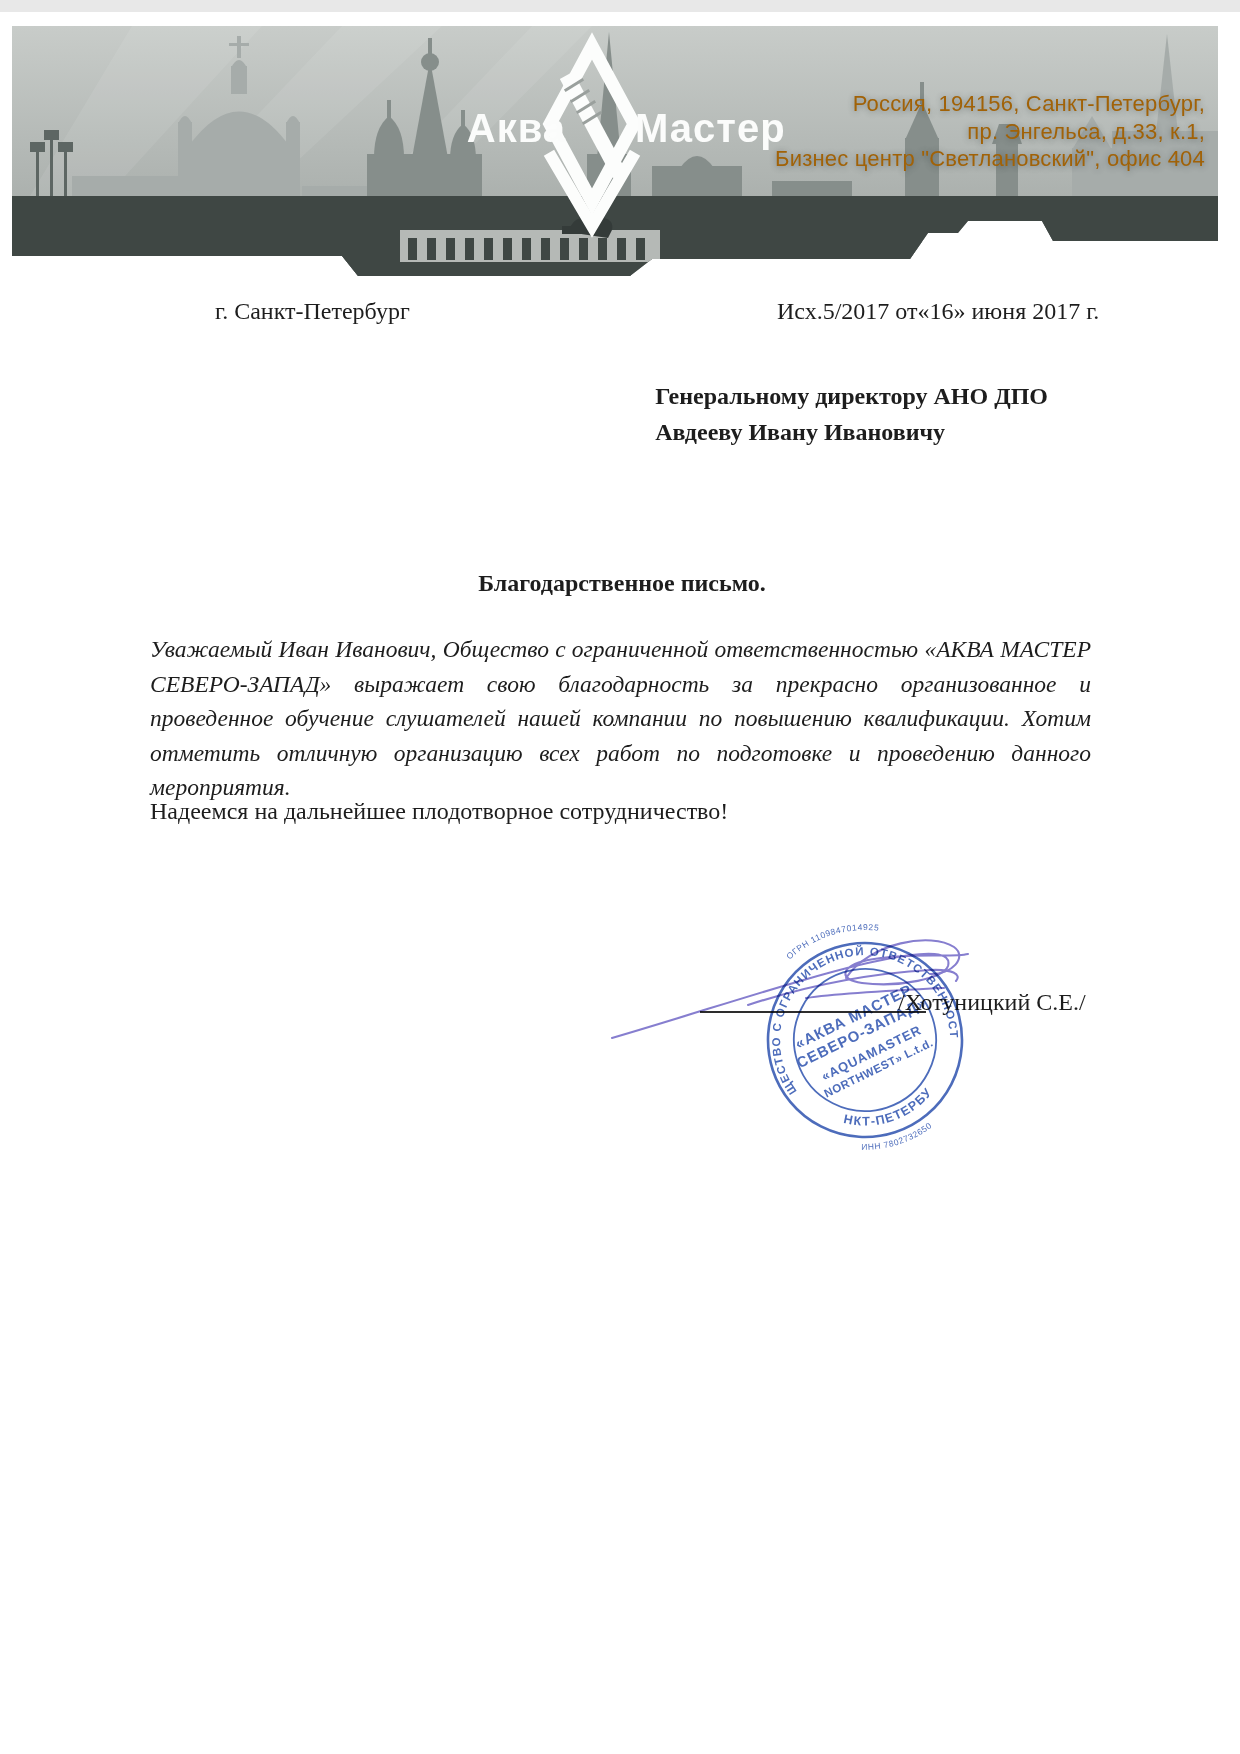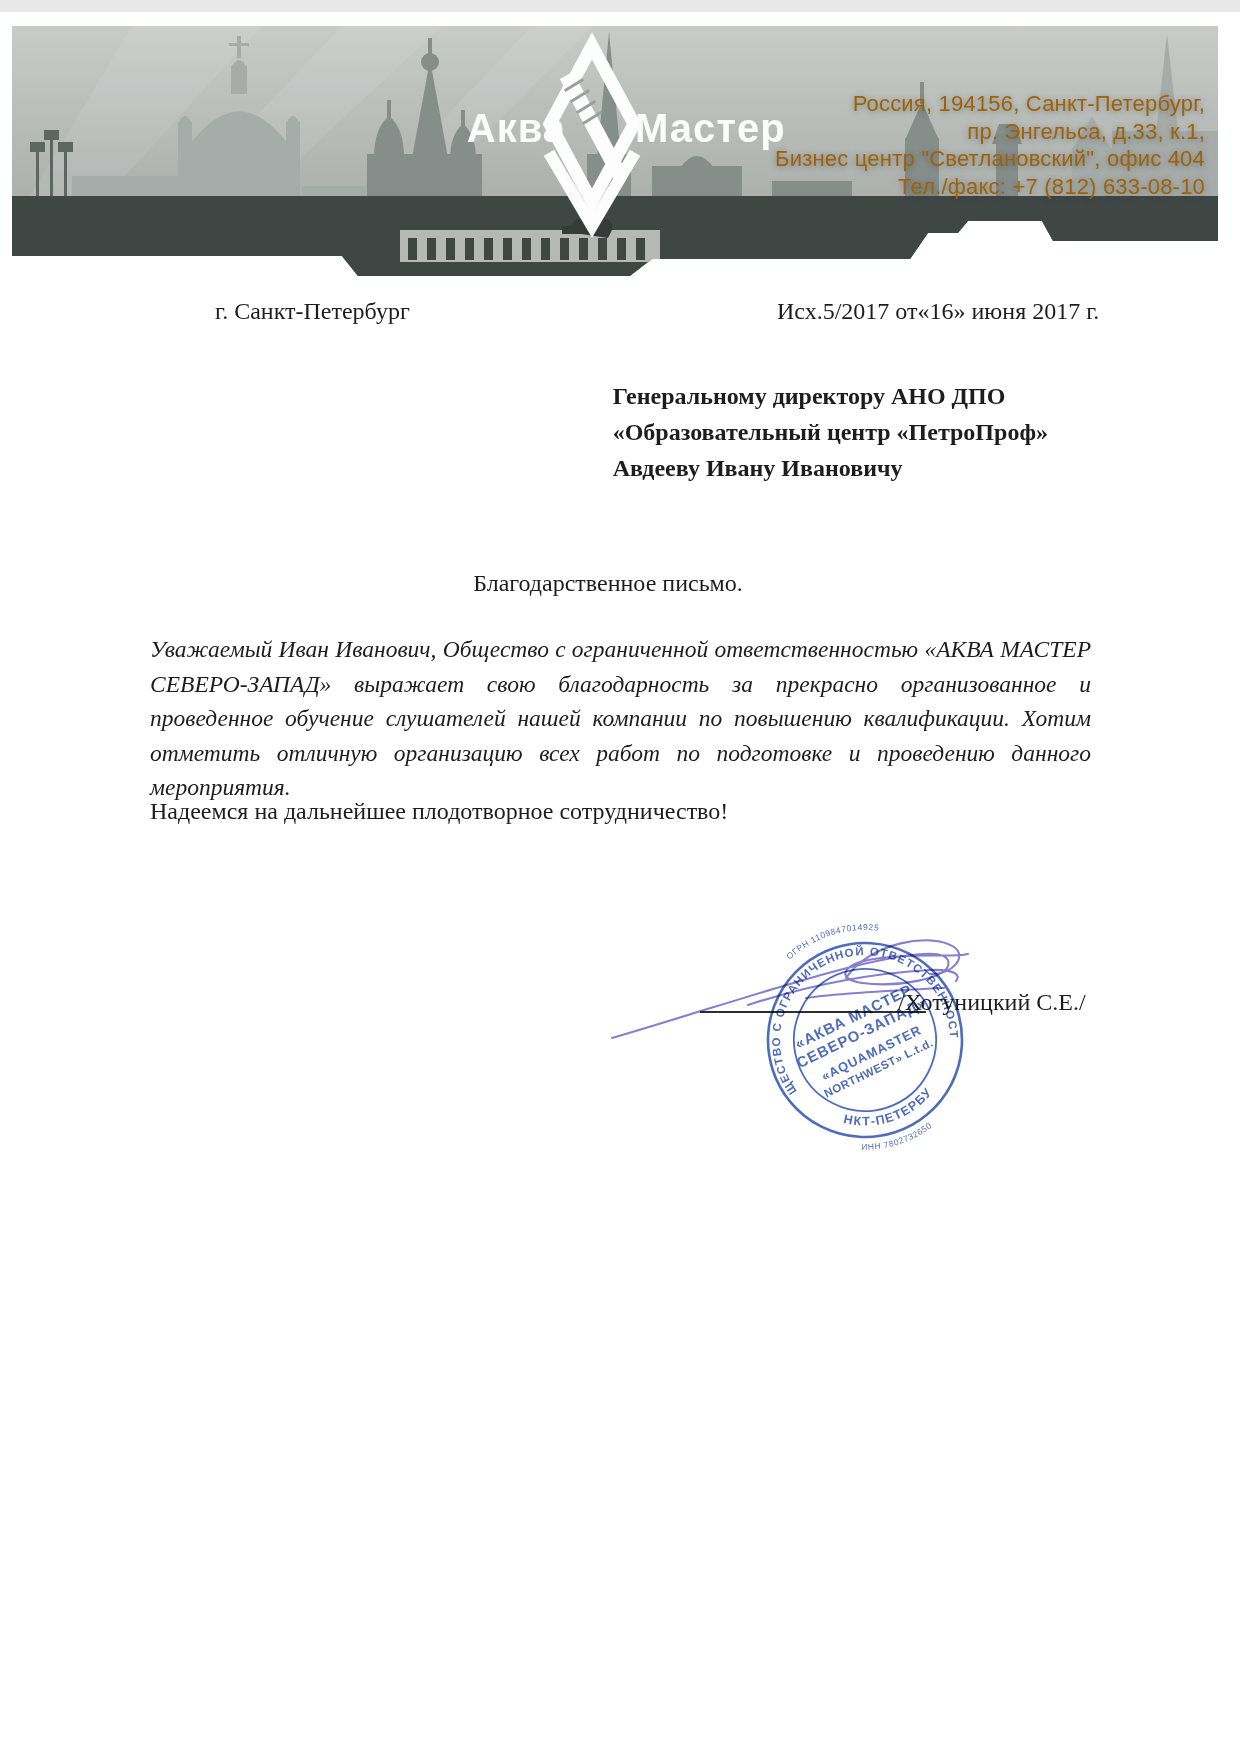--- a/index.html
+++ b/index.html
@@ -15,22 +15,22 @@
            text-shadow:0 1px 6px rgba(40,48,46,.45);}
 
   
   .meta-city{position:absolute;left:215px;top:286px;font-size:24px;}
   .meta-ref{position:absolute;left:777px;top:286px;width:313px;display:flex;
             justify-content:space-between;font-size:24px;white-space:nowrap;}
 
   .addressee{position:absolute;right:192px;top:366px;text-align:left;
              font-weight:bold;font-size:24px;line-height:36px;}
 
-  .title{position:absolute;left:138px;width:940px;top:558px;text-align:center;
-         font-weight:normal;font-size:24px;}
+  .title{position:absolute;left:152px;width:940px;top:558px;text-align:center;
+         font-weight:bold;font-size:24px;}
 
   .body-par{position:absolute;left:150px;width:941px;top:620px;font-size:23.5px;
             line-height:34.5px;text-align:justify;font-style:italic;}
 
   .closing{position:absolute;left:150px;width:940px;top:786px;text-align:left;font-size:24px;}
 
   .sig-block{position:absolute;left:207px;top:906px;font-weight:bold;font-size:24px;line-height:37.5px;}
 
   .sig-line{position:absolute;left:700px;top:999px;width:226px;height:2px;background:#2d2d2d;}
   .signee{position:absolute;left:898px;top:977px;font-weight:normal;font-size:24px;white-space:nowrap;}
@@ -159,33 +159,31 @@
           </g>
         </g>
         <text x="554" y="116" text-anchor="end" fill="#fbfcfb" font-family="Liberation Sans, DejaVu Sans, sans-serif" font-size="40" font-weight="800" letter-spacing="1">Аква</text>
         <text x="623" y="116" text-anchor="start" fill="#fbfcfb" font-family="Liberation Sans, DejaVu Sans, sans-serif" font-size="40" font-weight="800" letter-spacing="1">Мастер</text>
       </g>
     </svg>
     <div class="contact">
       <div>Россия, 194156, Санкт-Петербург,</div>
       <div>пр. Энгельса, д.33, к.1,</div>
       <div>Бизнес центр "Светлановский", офис 404</div>
-      <div>Тел./факс: +7 (812) 633-08-10</div>
     </div>
   </div>
 
   <div class="meta-city">г. Санкт-Петербург</div>
   <div class="meta-ref">
     <span>Исх.5/2017 от</span>
     <span>«16» июня 2017 г.</span>
   </div>
 
   <div class="addressee">
     <div>Генеральному директору АНО ДПО</div>
-    <div>«Образовательный центр «ПетроПроф»</div>
     <div>Авдееву Ивану Ивановичу</div>
   </div>
 
   <div class="title">Благодарственное письмо.</div>
   <div class="body-par">Уважаемый Иван Иванович, Общество с ограниченной ответственностью «АКВА МАСТЕР СЕВЕРО-ЗАПАД» выражает свою благодарность за прекрасно организованное и проведенное обучение слушателей нашей компании по повышению квалификации. Хотим отметить отличную организацию всех работ по подготовке и проведению данного мероприятия.</div>
   <div class="closing">Надеемся на дальнейшее плодотворное сотрудничество!</div>
 
   <div class="sig-line"></div>
   <div class="signee">/Хотуницкий С.Е./</div>
 

